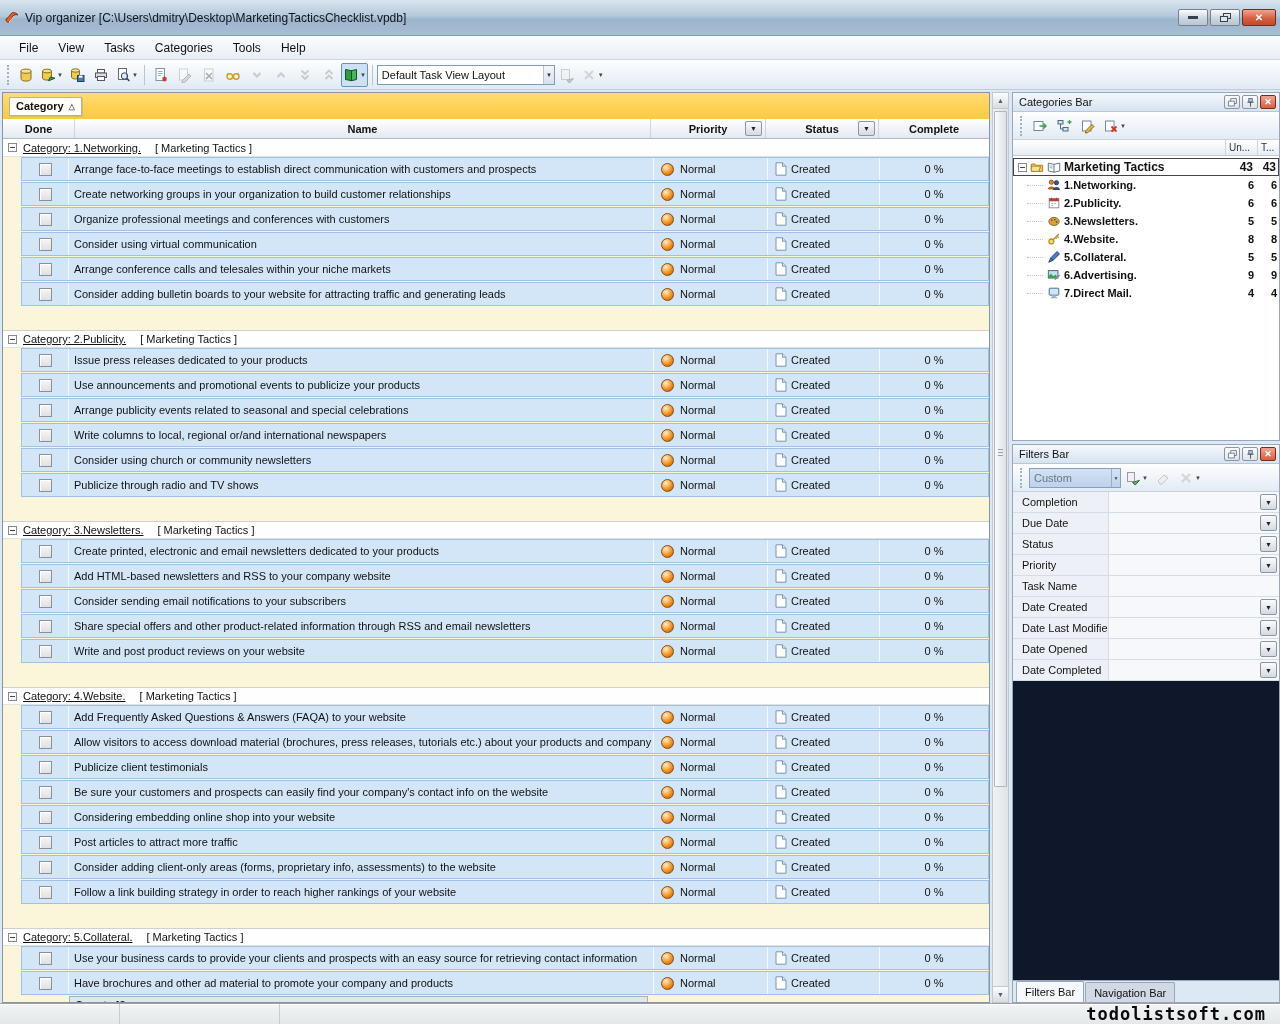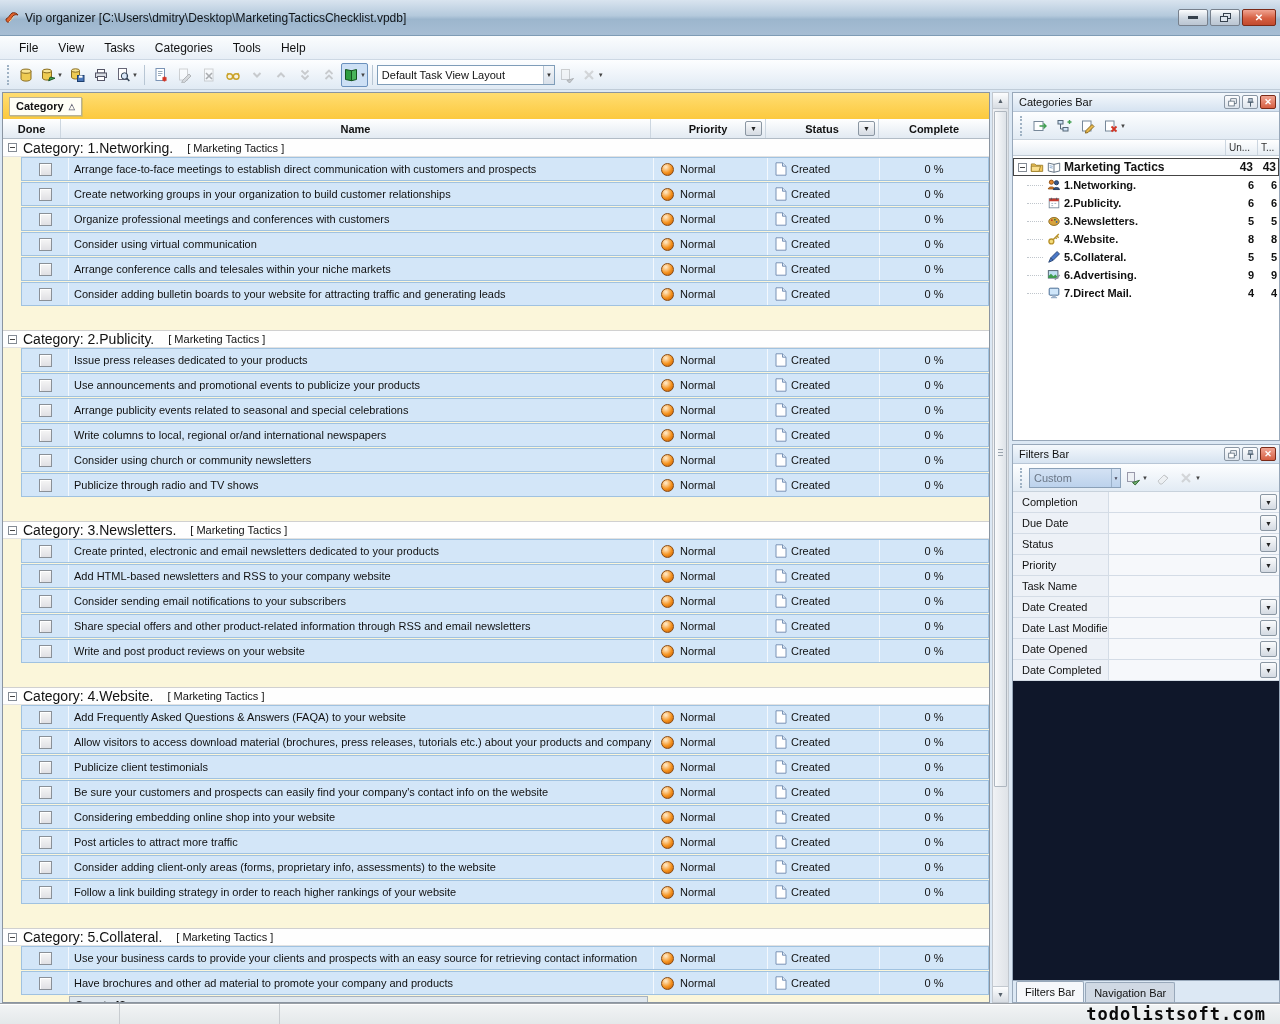--- a/index.html
+++ b/index.html
@@ -52,31 +52,31 @@
 
   .table-area { width:988px; border:1px solid #8a94a0; background:#fbf6da; display:flex; flex-direction:column; }
   .groupby-bar { height:26px; background:linear-gradient(180deg,#ffdd71,#fcc93e); display:flex; align-items:center; padding-left:6px; }
   .group-chip { height:19px; background:#fffef6; border:1px solid #b8b29a; box-shadow:1px 1px 0 #d8c060;
     display:flex; align-items:center; padding:0 6px; font-size:11px; font-weight:bold; gap:5px; }
   .sort-asc { font-size:8px; color:#667; }
 
   .grid-header { height:20px; display:flex; background:linear-gradient(180deg,#ffffff,#e2eaf2);
     border-bottom:1px solid #b2bcc6; font-weight:bold; }
   .hcell { display:flex; align-items:center; justify-content:center; border-right:1px solid #ccd6e0; position:relative; }
-  .h-done{ width:58px; } .h-name{ flex:1; } .h-pri{ width:115px; } .h-status{ width:113px; } .h-comp{ width:110px; border-right:none; }
+  .h-done{ width:72px; } .h-name{ flex:1; } .h-pri{ width:115px; } .h-status{ width:113px; } .h-comp{ width:110px; border-right:none; }
   .funnel-btn { position:absolute; right:3px; top:2px; width:17px; height:15px; border:1px solid #8a96a2; border-radius:2px;
     background:linear-gradient(180deg,#fafbfc,#d4dae2); display:flex; align-items:center; justify-content:center; font-size:7px; color:#222; }
 
   .grid-body { flex:1; overflow:hidden; background:#fbf6da; }
   .group-hdr { height:18px; background:#fefefe; border-top:1px solid #d0d0d0; border-bottom:1px solid #e2e2e2;
     display:flex; align-items:center; padding-left:5px; gap:6px; }
   .group-hdr:first-child { border-top:none; }
   .exp-box { width:9px; height:9px; border:1px solid #848b94; background:#fff; position:relative; flex:none; }
   .exp-box::after { content:""; position:absolute; left:1px; right:1px; top:3px; height:1px; background:#444; }
-  .gh-label { font-size:14px; }
+  .gh-label { font-size:11px;text-decoration:underline; }
   .gh-scope { font-size:11px; margin-left:8px; }
   .task-row { height:24px; margin:0 0 1px 18px; background:#d3e6f8; border:1px solid #a0c2e0; display:flex; align-items:stretch; }
   .c { display:flex; align-items:center; border-right:1px solid #f3f8fd; }
   .c-done { width:47px; justify-content:center; }
   .c-name { flex:1; padding-left:5px; white-space:nowrap; overflow:hidden; }
   .c-pri { width:114px; padding-left:7px; gap:6px; }
   .c-status { width:112px; padding-left:7px; gap:4px; }
   .c-comp { width:108px; justify-content:center; border-right:none; }
   .checkbox { width:13px; height:13px; border:1px solid #8a9097; background:linear-gradient(180deg,#f6f6f6,#e0e0e4);
     box-shadow:inset 1px 1px 0 #fff; }

